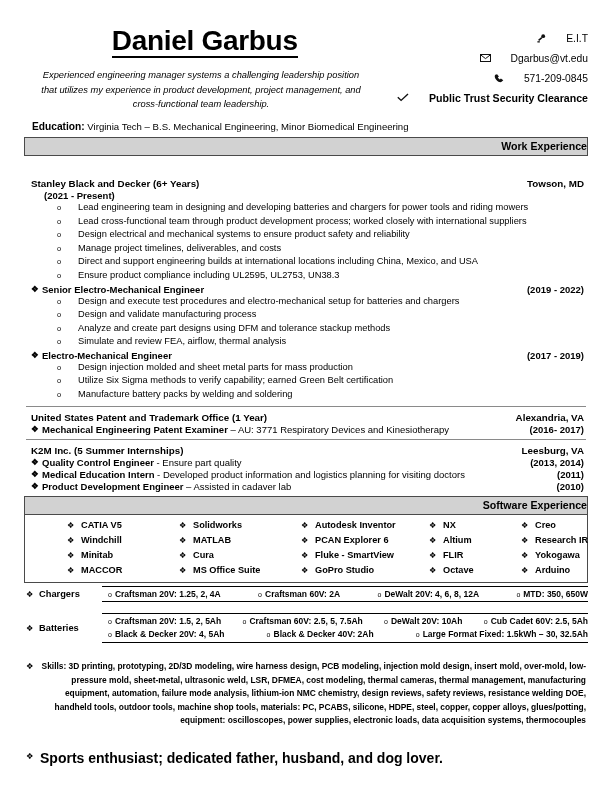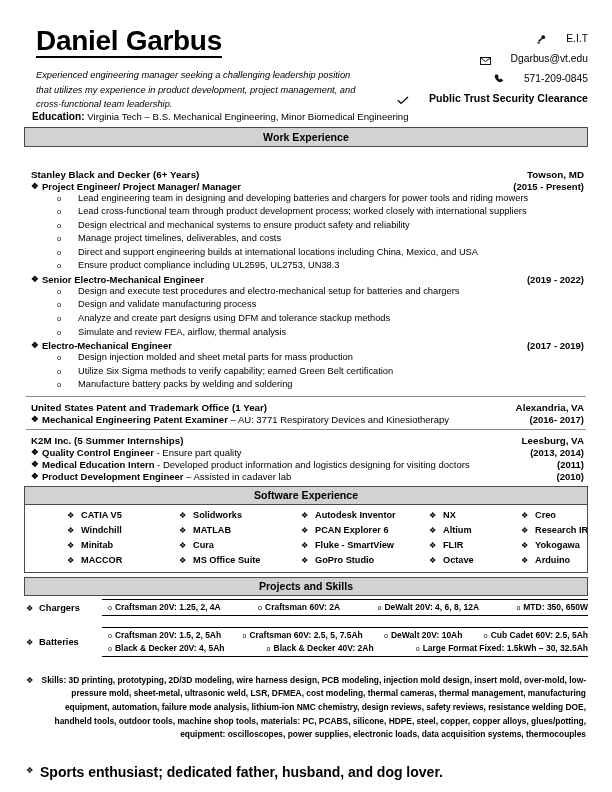--- a/index.html
+++ b/index.html
@@ -8,55 +8,55 @@
     width: 612px; height: 792px;
     background: #ffffff;
     font-family: "Liberation Sans", sans-serif;
     color: #000000;
     overflow: hidden;
   }
   .page { position: relative; width: 612px; height: 792px; padding: 26px 24px 0 24px; }
 
   
   .header { display: flex; align-items: flex-start; justify-content: space-between; }
-  .header-left { width: 350px; }
+  .header-left { width: 350px; text-align: center; }
   .name {
     font-size: 28px; font-weight: bold; letter-spacing: -0.3px;
     line-height: 1.05; border-bottom: 2.5px solid #000; display: inline-block;
     padding-bottom: 1px; margin: 0 0 6px 12px;
   }
   .objective {
     font-style: italic; font-size: 9.3px; line-height: 1.52;
     margin: 4px 0 0 12px; width: 330px;
   }
   .header-right {
     width: 215px; text-align: right; padding-top: 8px;
     font-size: 10.3px; line-height: 1.05;
   }
   .contact-line {
-    display: flex; align-items: flex-end; justify-content: flex-end;
+    display: flex; align-items: flex-start; justify-content: flex-end;
     gap: 20px; margin-bottom: 9px; white-space: nowrap;
   }
-  .contact-line.clearance { font-weight: bold; font-size: 10.6px; margin-bottom: 6px; }
+  .contact-line.clearance { font-weight: bold; font-size: 10.6px; margin-bottom: 16px; }
   .ci { display: inline-block; line-height: 1; font-size: 10px; }
   .ci svg { display: block; }
 
   
   .edu-row {
     padding-left: 8px;
     font-size: 9.6px; line-height: 1.2;
   }
   .edu-row b { font-size: 10.2px; }
 
   
   .bar {
     margin-top: 4px;
     background: #d2d2d2;
     border: 1.1px solid #4a4a4a;
-    text-align: center;
+    text-align: right;
     font-weight: bold;
     font-size: 10.6px;
     padding: 2.5px 0 3px 0;
   }
 
   
   .jobs { padding: 0 2px; margin-top: 17px; }
   .job { padding-top: 3px; }
   .rule { border-top: 1.2px solid #8a8a8a; margin-top: 4px; }
   .co-row {
@@ -108,21 +108,21 @@
   .final-text { flex: 1; font-size: 14px; font-weight: bold; }
 </style>
 </head>
 <body>
 
 <div class="page">
 
   <div class="header">
     <div class="header-left">
       <div class="name">Daniel Garbus</div>
-      <div class="objective">Experienced engineering manager seeking a challenging leadership position that utilizes my experience in product development, project management, and cross-functional team leadership.</div>
+      <div class="objective">Experienced engineering manager systems a challenging leadership position that utilizes my experience in product development, project management, and cross-functional team leadership.</div>
     </div>
     <div class="header-right">
 
       <div class="contact-line">
         <span class="ci">
           <svg width="9" height="10" viewBox="0 0 9 10">
               <circle cx="6.2" cy="2.2" r="1.9" fill="#111"></circle>
               <rect x="1.1" y="4.3" width="4.2" height="1.5" transform="rotate(-40 3.2 5)" fill="#111"></rect>
               <rect x="0.4" y="7.2" width="2.4" height="1.3" fill="#111"></rect>
             </svg>
@@ -167,22 +167,21 @@
   </div>
 
   <div class="bar">Work Experience</div>
   <div class="jobs" id="jobs-container">
       <div class="job">
         <div class="co-row">
           <span>Stanley Black and Decker (6+ Years)</span>
           <span>Towson, MD</span>
         </div>
         <div class="role-row">
-          <span class="role-title"><span class="dia">❖</span>Project Engineer/ Project Manager/ Manager</span>
-          <span class="role-date">(2015 - Present)</span>
+          <span class="role-date">(2021 - Present)</span>
         </div>
         <ul class="sub">
           <li><span class="oh">o</span>Lead engineering team in designing and developing batteries and chargers for power tools and riding mowers</li>
           <li><span class="oh">o</span>Lead cross-functional team through product development process; worked closely with international suppliers</li>
           <li><span class="oh">o</span>Design electrical and mechanical systems to ensure product safety and reliability</li>
           <li><span class="oh">o</span>Manage project timelines, deliverables, and costs</li>
           <li><span class="oh">o</span>Direct and support engineering builds at international locations including China, Mexico, and USA</li>
           <li><span class="oh">o</span>Ensure product compliance including UL2595, UL2753, UN38.3</li>
         </ul>
         <div class="role-row">
@@ -220,21 +219,21 @@
       <div class="job">
         <div class="co-row">
           <span>K2M Inc. (5 Summer Internships)</span>
           <span>Leesburg, VA</span>
         </div>
         <div class="role-row">
           <span class="role-title"><span class="dia">❖</span>Quality Control Engineer<span class="lite"> - Ensure part quality</span></span>
           <span class="role-date">(2013, 2014)</span>
         </div>
         <div class="role-row">
-          <span class="role-title"><span class="dia">❖</span>Medical Education Intern<span class="lite"> - Developed product information and logistics designing for visiting doctors</span></span>
+          <span class="role-title"><span class="dia">❖</span>Medical Education Intern<span class="lite"> - Developed product information and logistics planning for visiting doctors</span></span>
           <span class="role-date">(2011)</span>
         </div>
         <div class="role-row">
           <span class="role-title"><span class="dia">❖</span>Product Development Engineer<span class="lite"> – Assisted in cadaver lab</span></span>
           <span class="role-date">(2010)</span>
         </div>
       </div>
     </div>
 
   <div class="bar">Software Experience</div>
@@ -256,21 +255,20 @@
         <div class="sw-cell"><span class="dsm">❖</span>FLIR</div>
         <div class="sw-cell"><span class="dsm">❖</span>Yokogawa</div>
         <div class="sw-cell"><span class="dsm">❖</span>MACCOR</div>
         <div class="sw-cell"><span class="dsm">❖</span>MS Office Suite</div>
         <div class="sw-cell"><span class="dsm">❖</span>GoPro Studio</div>
         <div class="sw-cell"><span class="dsm">❖</span>Octave</div>
         <div class="sw-cell"><span class="dsm">❖</span>Arduino</div>
       </div>
   </div>
 
-  <div class="bar">Projects and Skills</div>
   <div id="projects-container">
       <div class="pj-row">
         <div class="pj-label"><span class="dsm">❖</span>Chargers</div>
         <div class="pj-body">
           <div class="pj-line" style="justify-content: space-between;">
             <span class="pj-item"><span class="oh">o</span>Craftsman 20V: 1.25, 2, 4A</span>
             <span class="pj-item"><span class="oh">o</span>Craftsman 60V: 2A</span>
             <span class="pj-item"><span class="oh">o</span>DeWalt 20V: 4, 6, 8, 12A</span>
             <span class="pj-item"><span class="oh">o</span>MTD: 350, 650W</span>
           </div>

